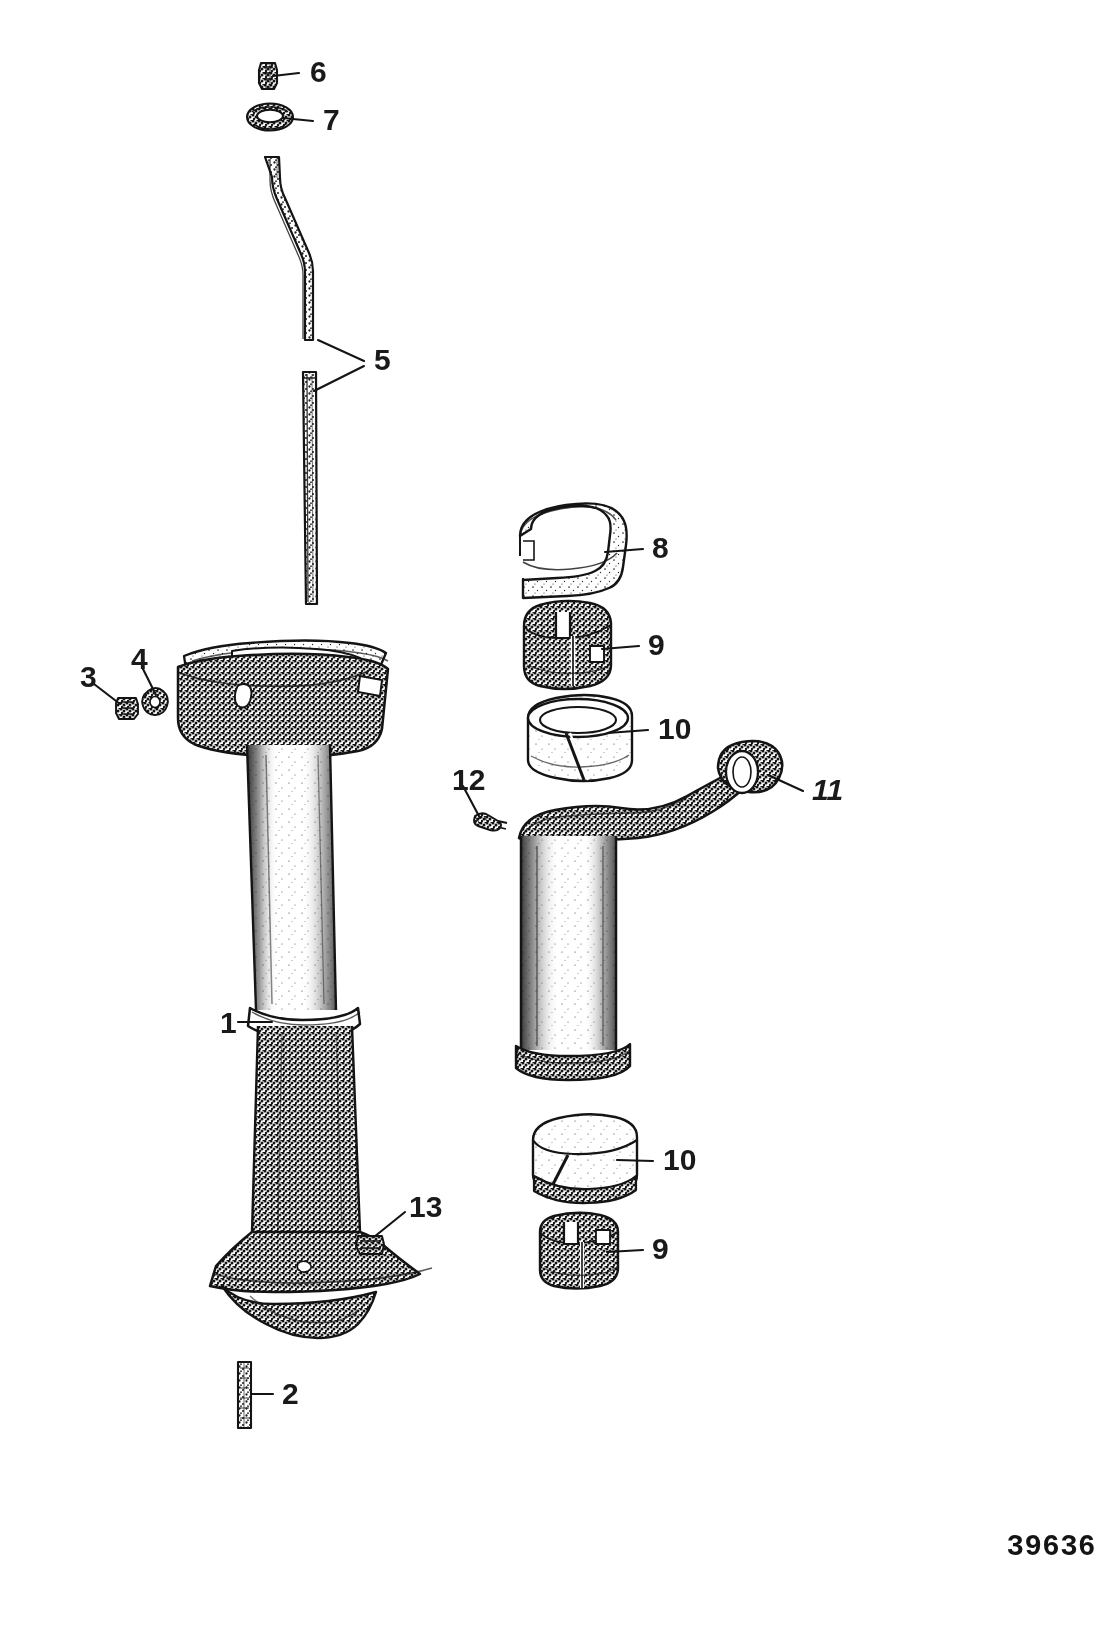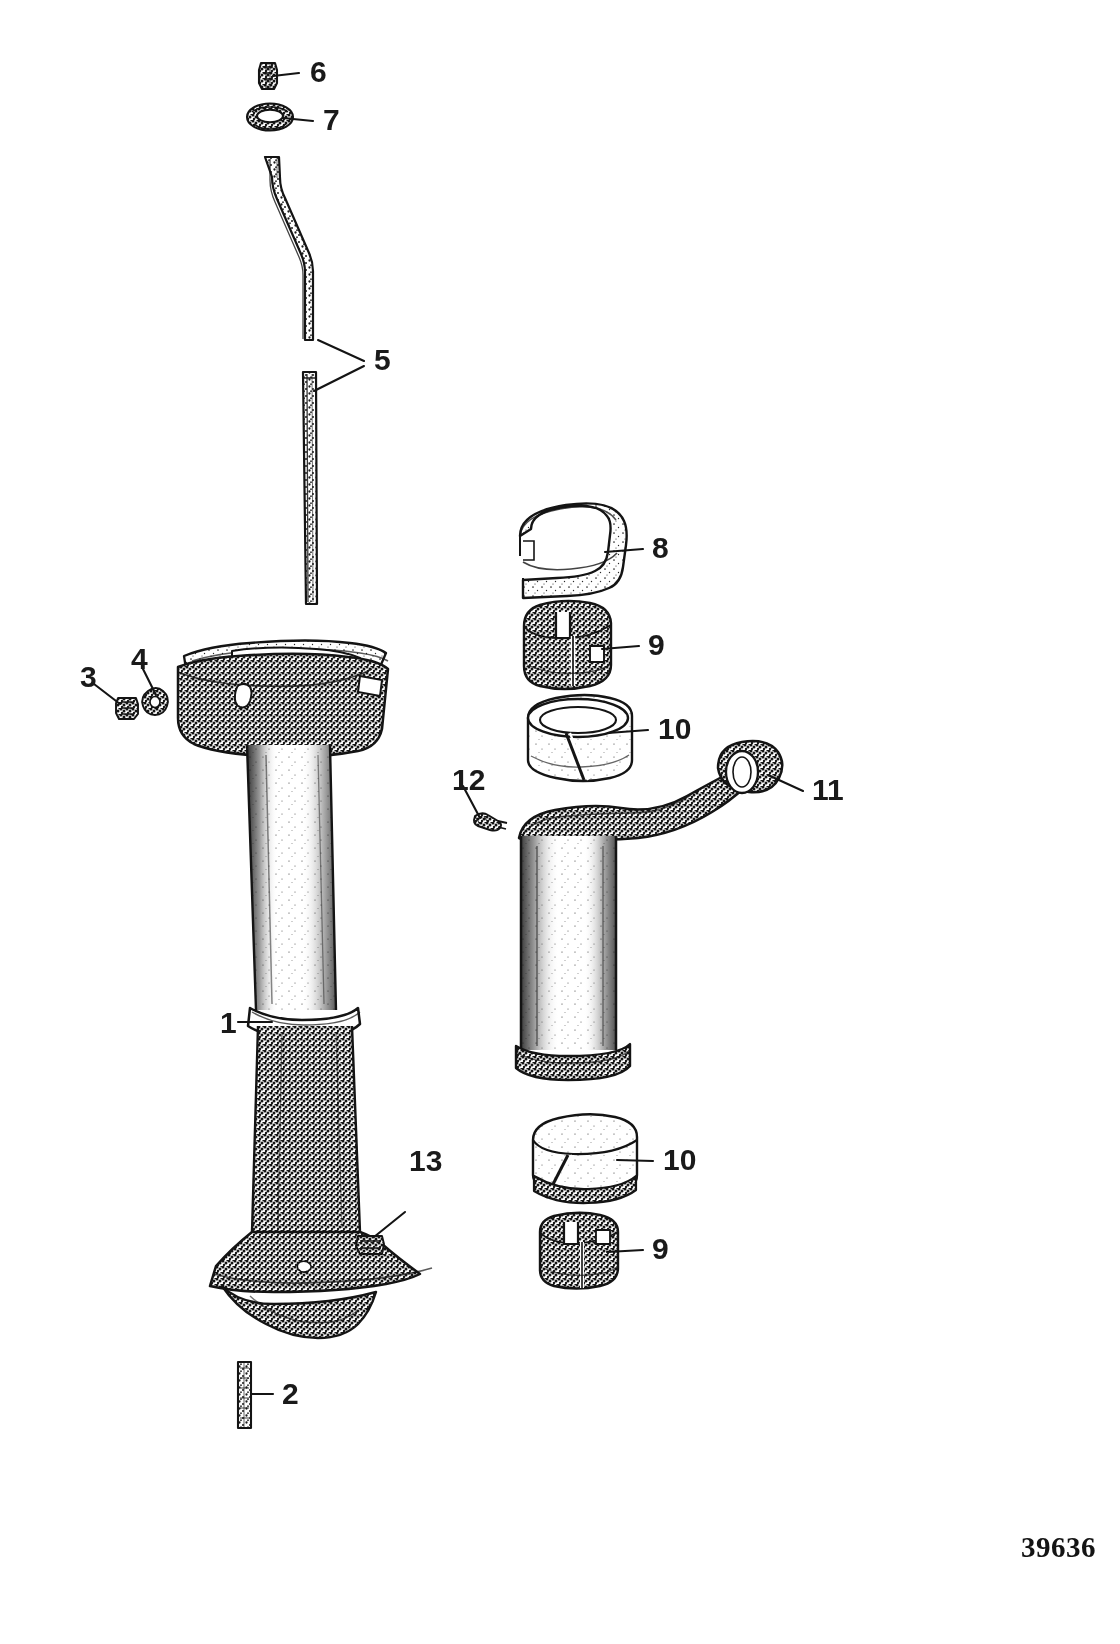--- a/index.html
+++ b/index.html
@@ -35,21 +35,21 @@
     font-size: 30px;
     color: #1a1a1a;
     line-height: 1;
     white-space: nowrap;
     user-select: none;
   }
   .fig-number {
     position: absolute;
     right: 24px;
     bottom: 80px;
-    font-family: Liberation Serif, serif;
+    font-family: Liberation Mono, monospace;
     font-weight: bold;
     font-size: 29px;
     letter-spacing: 0.5px;
     color: #141414;
   }
 </style>
 </head>
 <body>
 
 <div id="diagram-root">
@@ -271,24 +271,24 @@
     </g>
   </svg>
 
   <div class="callout-label" style="left:310px; top:57px;">6</div>
   <div class="callout-label" style="left:323px; top:105px;">7</div>
   <div class="callout-label" style="left:374px; top:345px;">5</div>
   <div class="callout-label" style="left:652px; top:533px;">8</div>
   <div class="callout-label" style="left:648px; top:630px;">9</div>
   <div class="callout-label" style="left:658px; top:714px;">10</div>
   <div class="callout-label" style="left:452px; top:765px;text-align:center;">12</div>
-  <div class="callout-label" style="left:812px; top:775px;">11</div>
+  <div class="callout-label" style="left:812px; top:775px;font-style:italic;">11</div>
   <div class="callout-label" style="left:80px; top:662px;">3</div>
   <div class="callout-label" style="left:131px; top:644px;">4</div>
   <div class="callout-label" style="left:220px; top:1008px;">1</div>
-  <div class="callout-label" style="left:409px; top:1146px;">13</div>
+  <div class="callout-label" style="left:409px; top:1192px;">13</div>
   <div class="callout-label" style="left:282px; top:1379px;">2</div>
   <div class="callout-label" style="left:663px; top:1145px;">10</div>
   <div class="callout-label" style="left:652px; top:1234px;">9</div>
 
   <div class="fig-number">39636</div>
 
 </div>
 
 </body></html>

